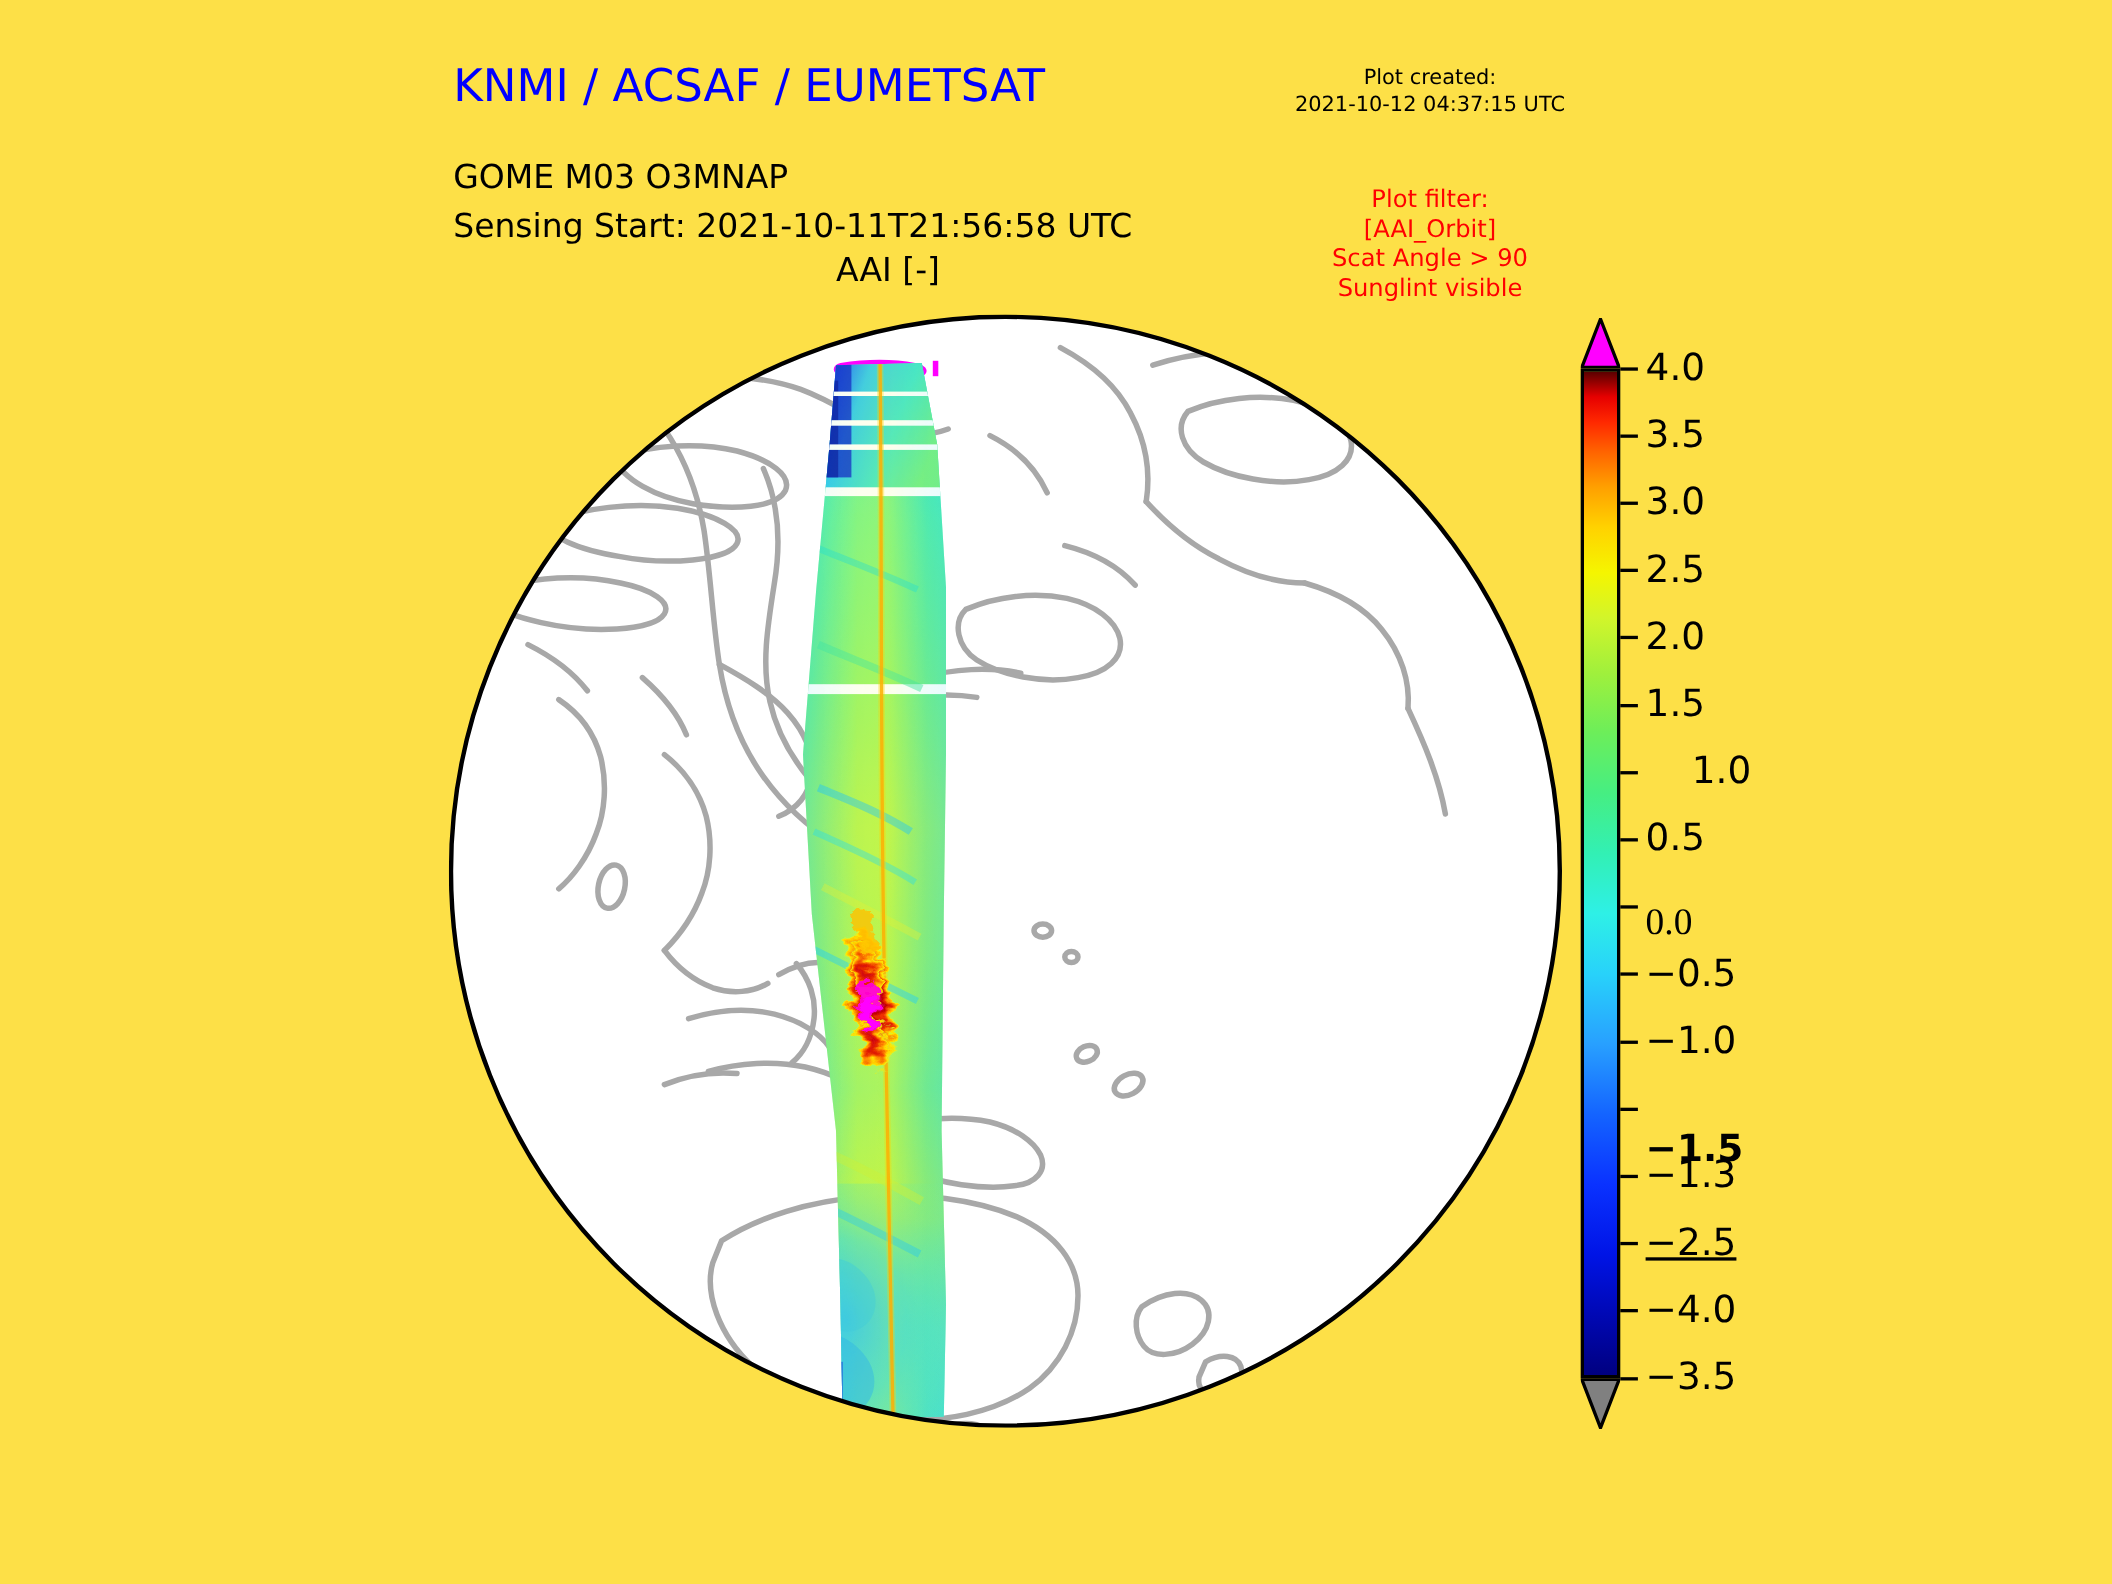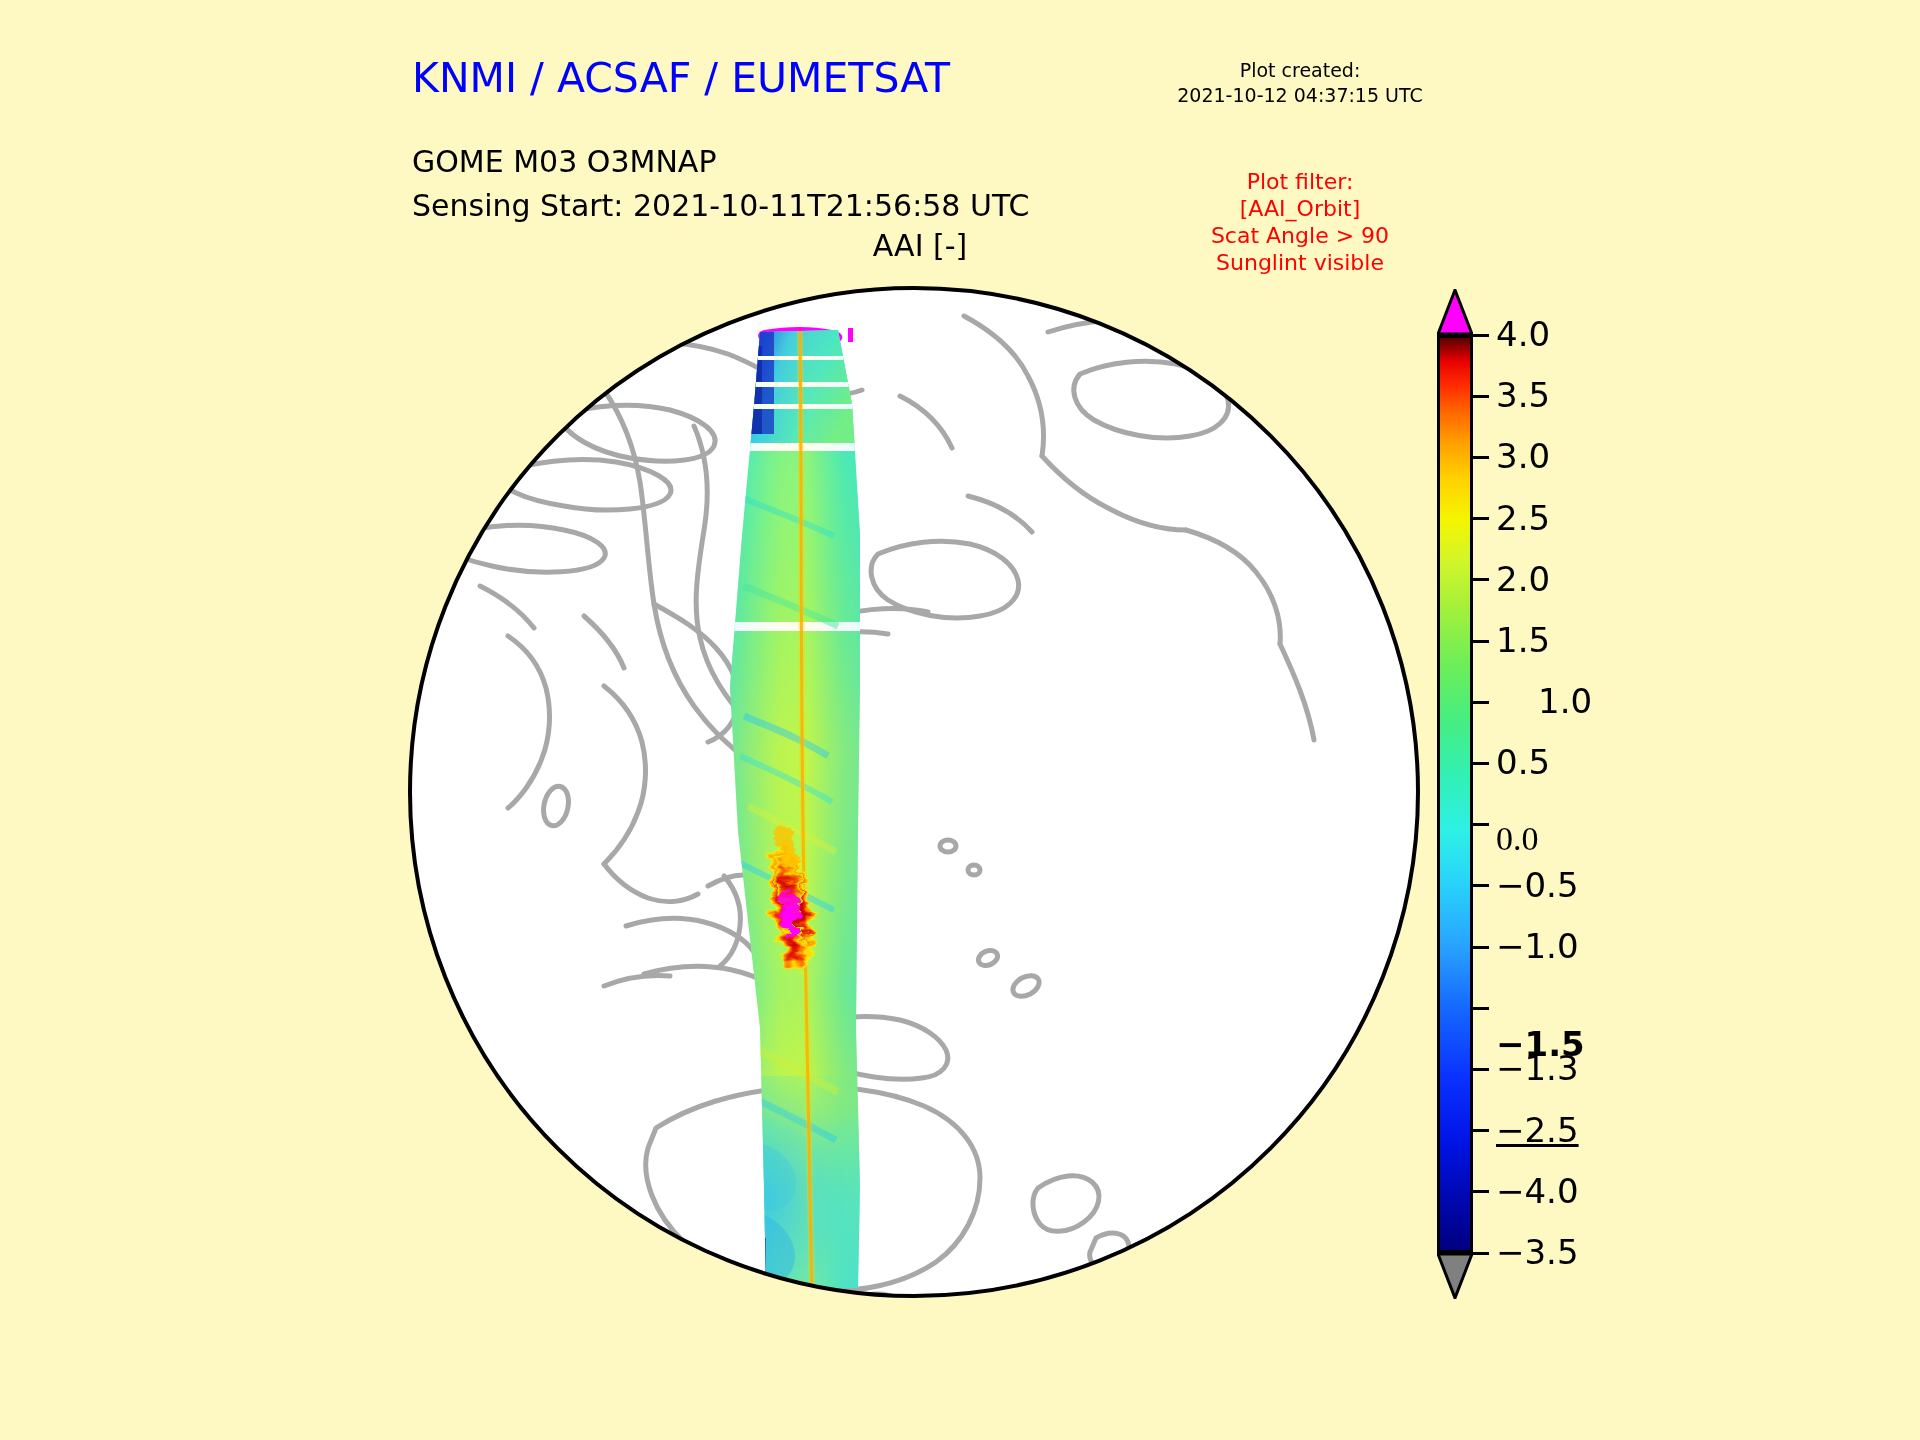--- a/index.html
+++ b/index.html
@@ -13,21 +13,21 @@
     position: relative;
     font-family: "DejaVu Sans", sans-serif;
     overflow: hidden;
   }
 
   #stage {
     position: absolute;
     left: 0; top: 0;
     width: 1920px;
     height: 1440px;
-    background: #fef9c3;
+    background: #fde047;
   }
 
   
   .hdr-org {
     position: absolute;
     left: 412px;
     top: 54px;
     font-size: 41px;
     color: #0000ff;
     white-space: nowrap;
@@ -50,21 +50,21 @@
     font-size: 30px;
     color: #000000;
     line-height: 44px;
     white-space: nowrap;
   }
   .hdr-varname {
     position: absolute;
     left: 760px;
     top: 228px;
     width: 320px;
-    text-align: center;
+    text-align: left;
     font-size: 30px;
     color: #000000;
   }
   .hdr-filter {
     position: absolute;
     left: 1165px;
     top: 168px;
     width: 270px;
     text-align: center;
     font-size: 22px;

